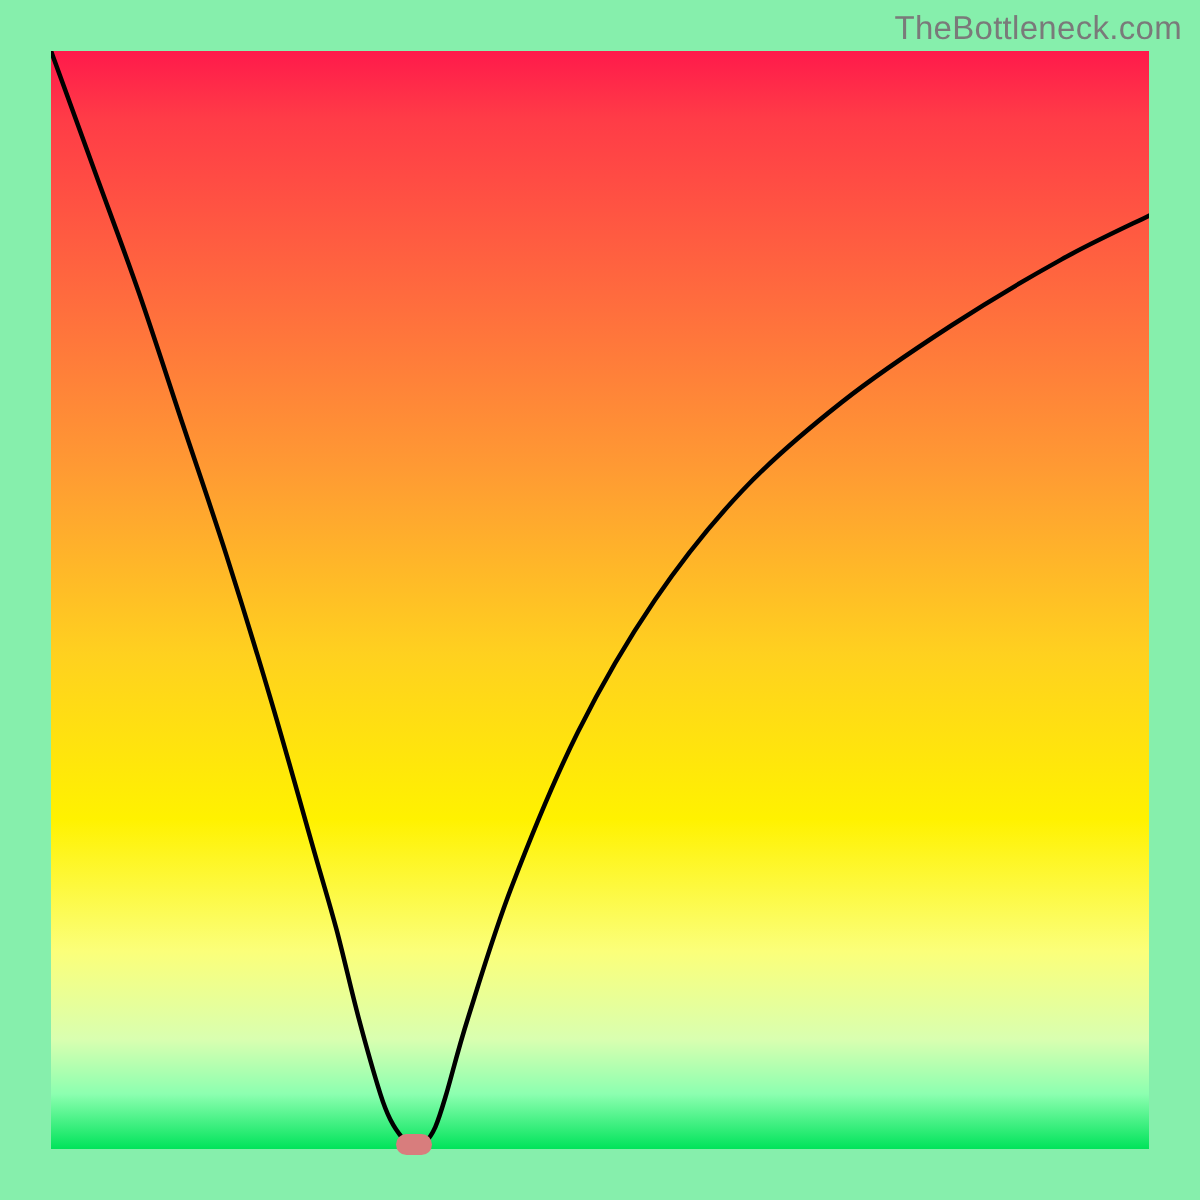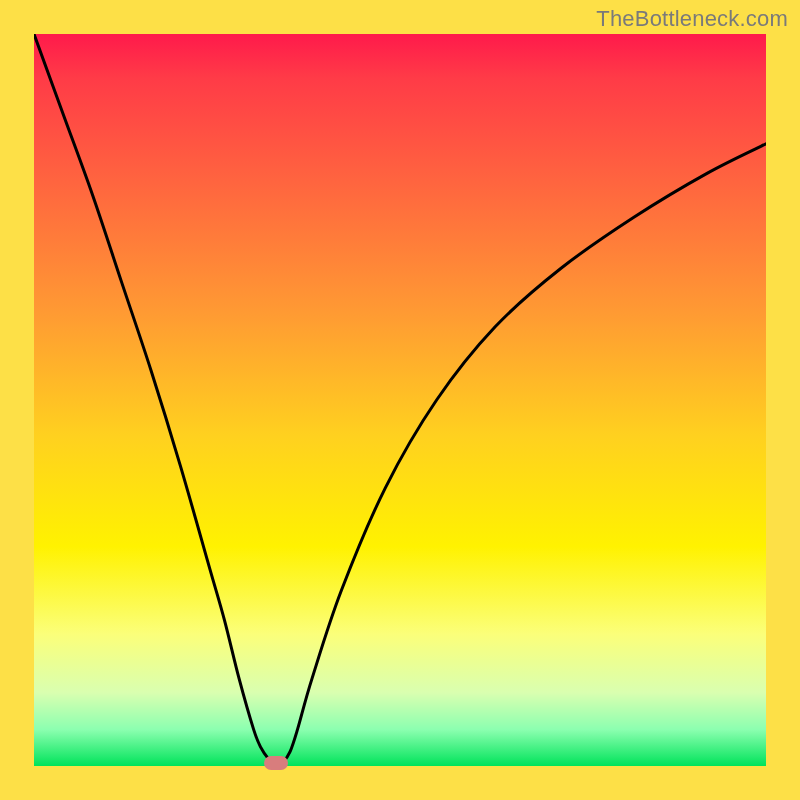--- a/index.html
+++ b/index.html
@@ -10,21 +10,21 @@
     background: #000;
     overflow: hidden;
     font-family: Arial, Helvetica, sans-serif;
   }
   .frame {
     position: absolute;
     left: 0;
     top: 0;
     width: 800px;
     height: 800px;
-    background: #fde047;
+    background: #86efac;
   }
   .plot {
     position: absolute;
     left: 34px;
     top: 34px;
     width: 732px;
     height: 732px;
     
     background: linear-gradient(to bottom,
       #ff1a4b 0%,

